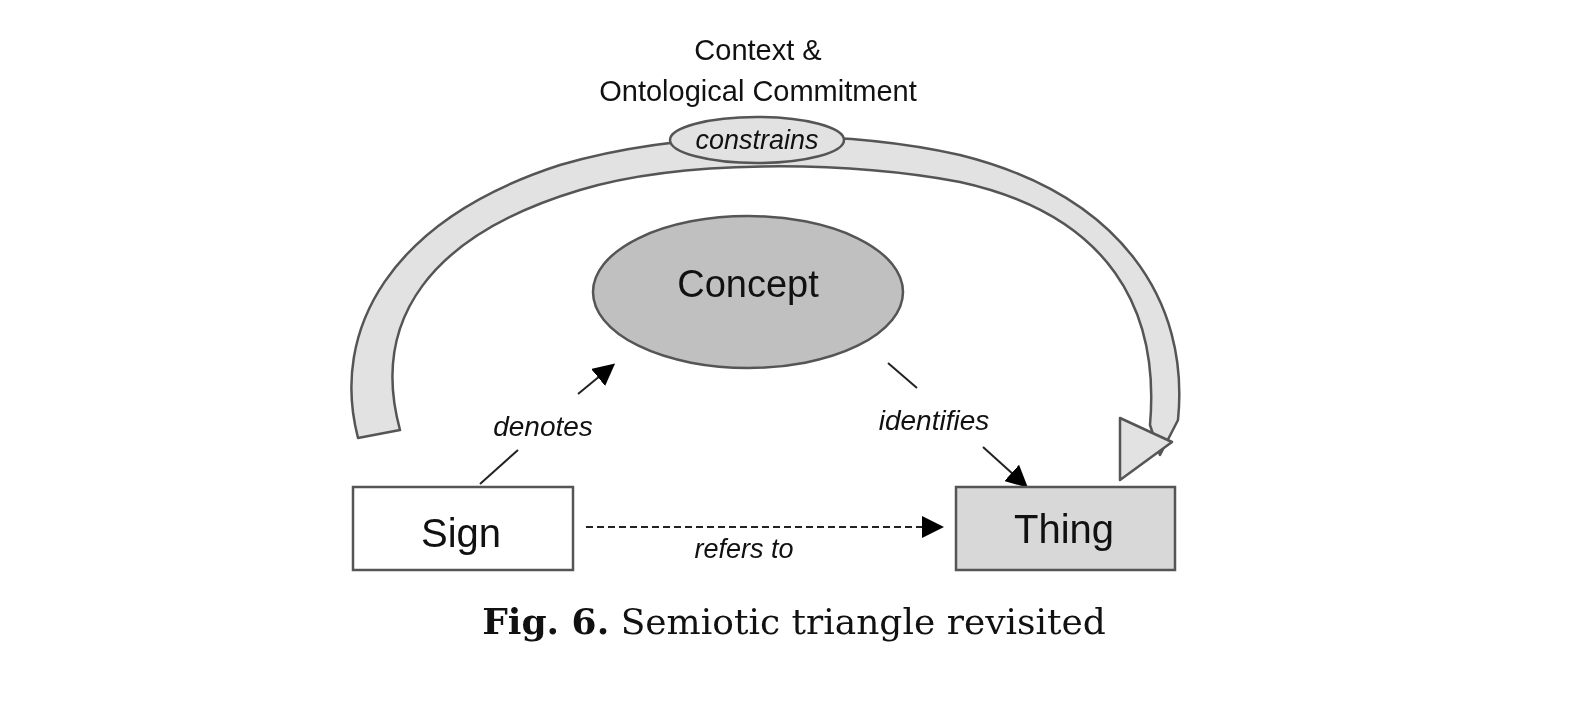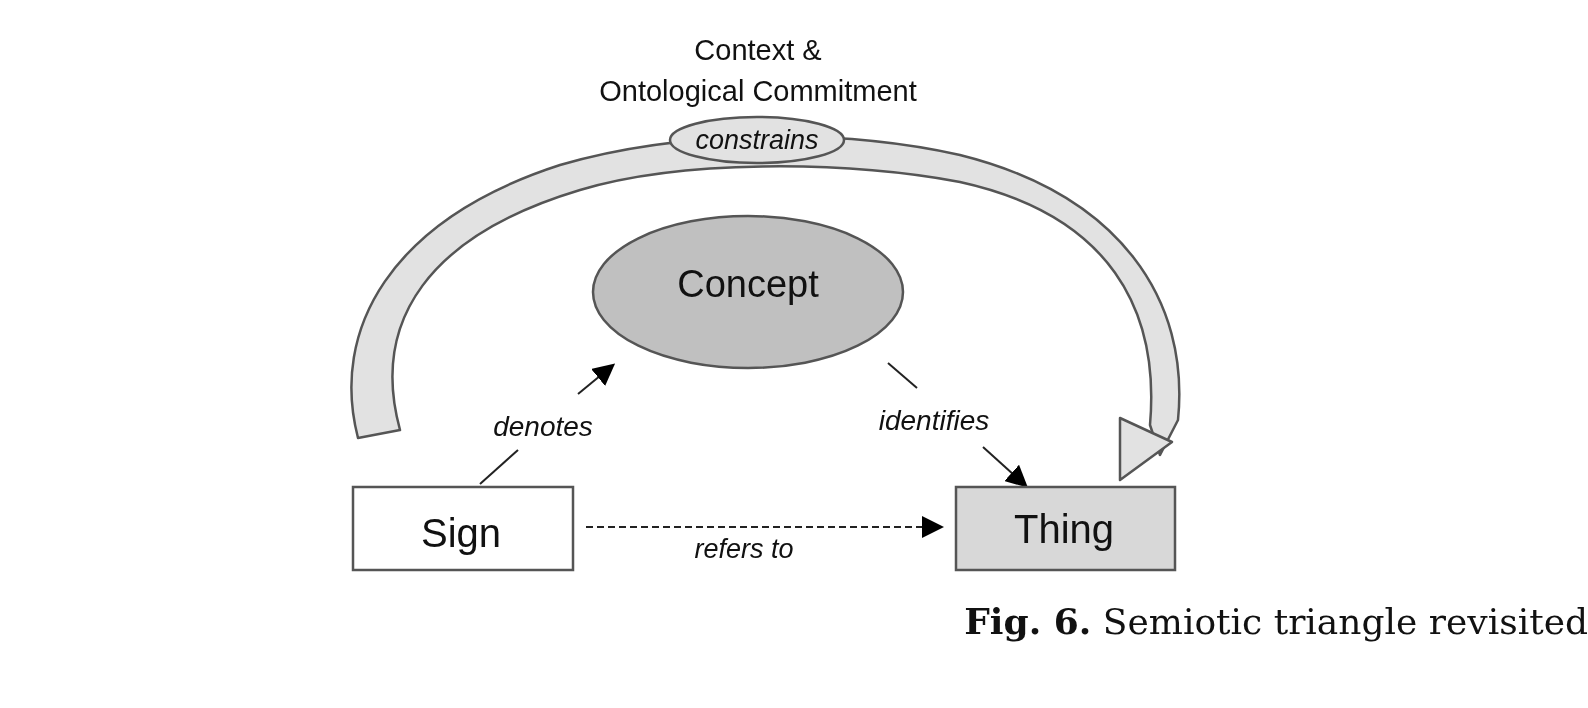--- a/index.html
+++ b/index.html
@@ -20,21 +20,21 @@
       width: 1588px;
       height: 708px;
     }
     .sans { font-family: "Liberation Sans", sans-serif; fill: #111111; }
     .italic { font-style: italic; }
     .caption {
       position: absolute;
       left: 0;
       width: 1588px;
       top: 600px;
-      text-align: right;
+      text-align: center;
       font-family: "DejaVu Serif", "Liberation Serif", serif;
       font-size: 36px;
       color: #111111;
     }
     .caption .fig-label { font-weight: bold; }
   </style>
 </head>
 <body>
 
 <svg id="diagram" xmlns="http://www.w3.org/2000/svg" viewBox="0 0 1588 708">

